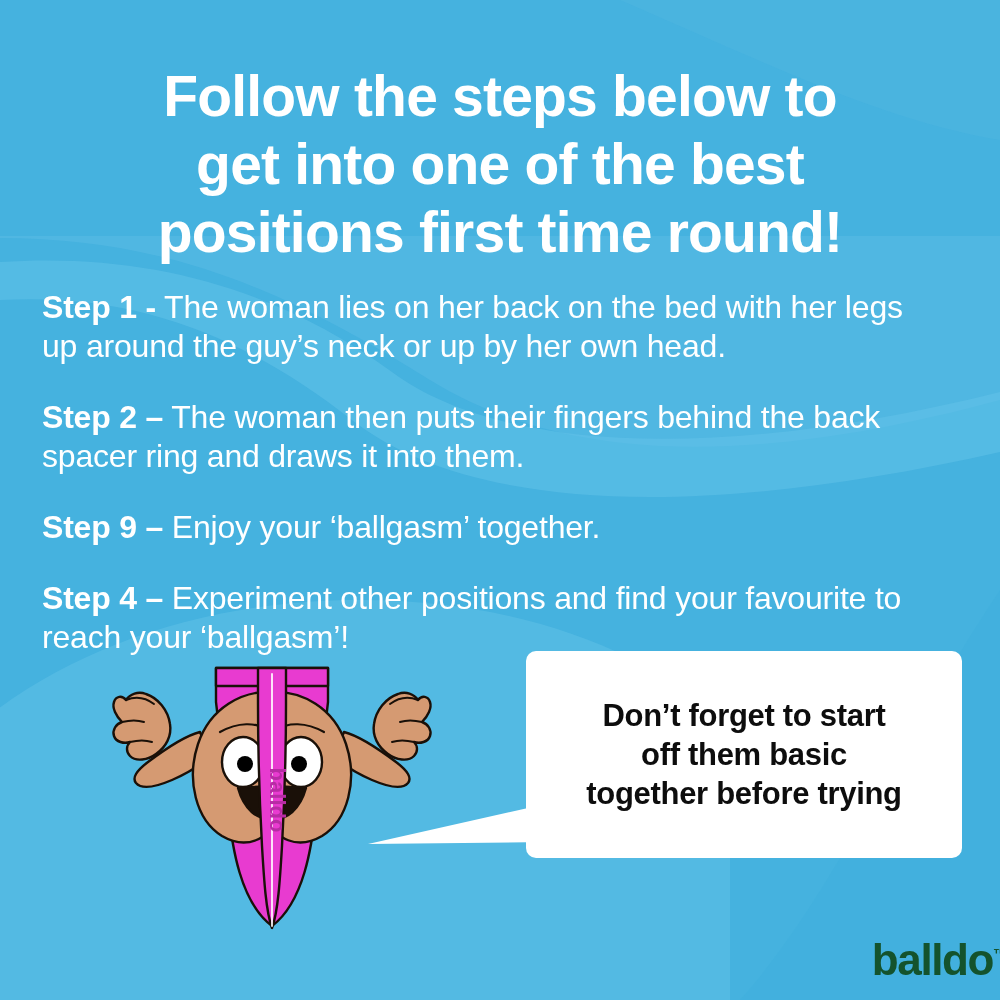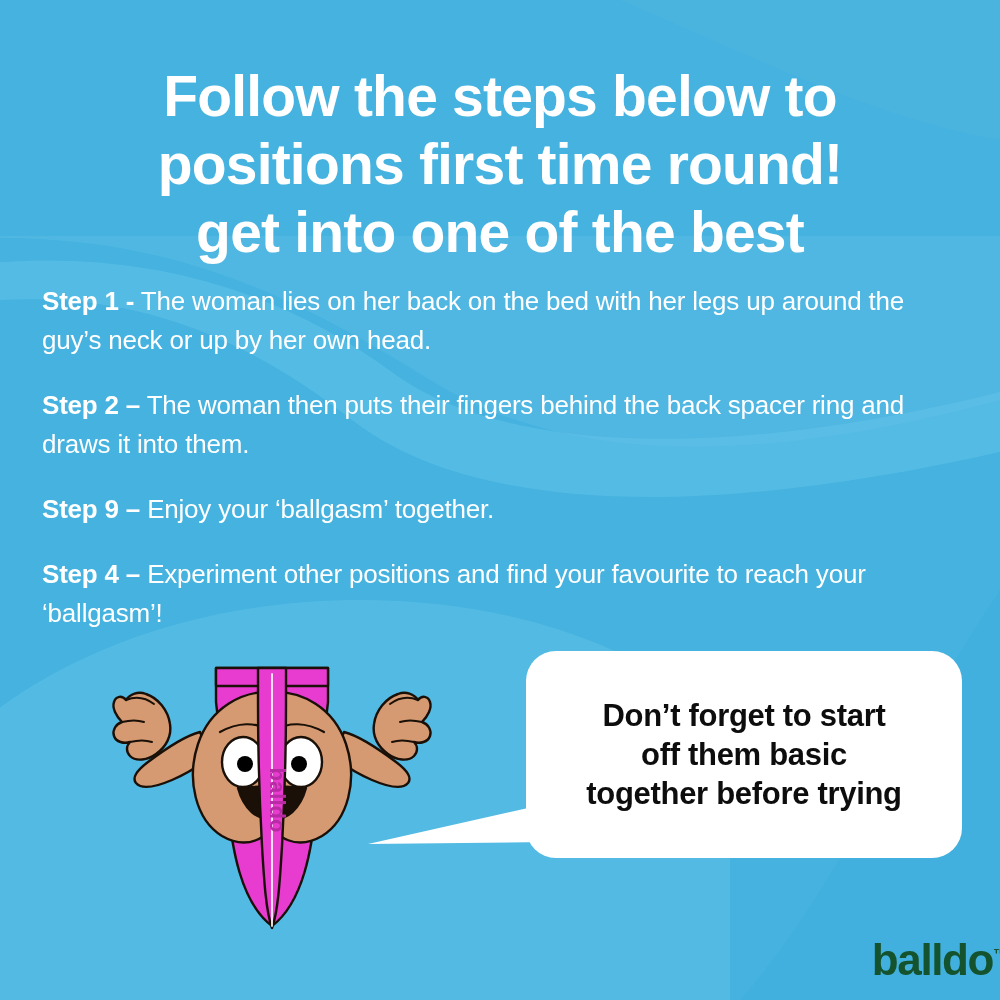--- a/index.html
+++ b/index.html
@@ -52,37 +52,37 @@
   
   .steps {
     position: absolute;
     top: 256px;
     left: 42px;
     width: 890px;
   }
   .step {
     color: #FFFFFF;
     font-family: "Liberation Sans", sans-serif;
-    font-size: 26px;
+    font-size: 32px;
     line-height: 39px;
     margin-bottom: 18px;
     letter-spacing: -0.2px;
   }
   .step:last-child { margin-bottom: 14px; }
   .step .lbl { font-weight: bold; }
 
   
   .bubble {
     position: absolute;
     left: 526px;
     top: 651px;
     width: 436px;
     height: 207px;
     background: #FFFFFF;
-    border-radius: 30px;
+    border-radius: 10px;
     box-sizing: border-box;
     display: flex;
     align-items: center;
     justify-content: center;
   }
   .bubble-text {
     color: #0D0D0D;
     font-family: "Liberation Sans", sans-serif;
     font-weight: bold;
     font-size: 31px;
@@ -142,22 +142,22 @@
 
     <path d="M-160,1010 C-160,760 80,600 360,600 C520,600 640,650 730,720 L730,1010 Z" fill="#58BCE4" opacity="0.75"></path>
 
     <path d="M1000,590 L1000,1000 L740,1000 C830,900 900,740 1000,590 Z" fill="#3FAEDC" opacity="0.55"></path>
 
     <path d="M620,0 C760,60 880,120 1000,140 L1000,0 Z" fill="#4FB6E1" opacity="0.45"></path>
   </svg>
 
   <h1 class="heading">
     <span class="hl">Follow the steps below to</span>
+    <span class="hl">get into one of the best</span>
     <span class="hl">positions first time round!</span>
-    <span class="hl">get into one of the best</span>
   </h1>
 
   <div class="steps">
     <p class="step"><span class="lbl">Step 1 -</span><span> The woman lies on her back on the bed with her legs up around the guy’s neck or up by her own head.</span></p>
     <p class="step"><span class="lbl">Step 2 –</span><span> The woman then puts their fingers behind the back spacer ring and draws it into them.</span></p>
     <p class="step"><span class="lbl">Step 9 –</span><span> Enjoy your ‘ballgasm’ together.</span></p>
     <p class="step"><span class="lbl">Step 4 –</span><span> Experiment other positions and find your favourite to reach your ‘ballgasm’!</span></p>
   </div>
 
   <svg class="mascot" viewBox="0 0 392 300" aria-hidden="true">

